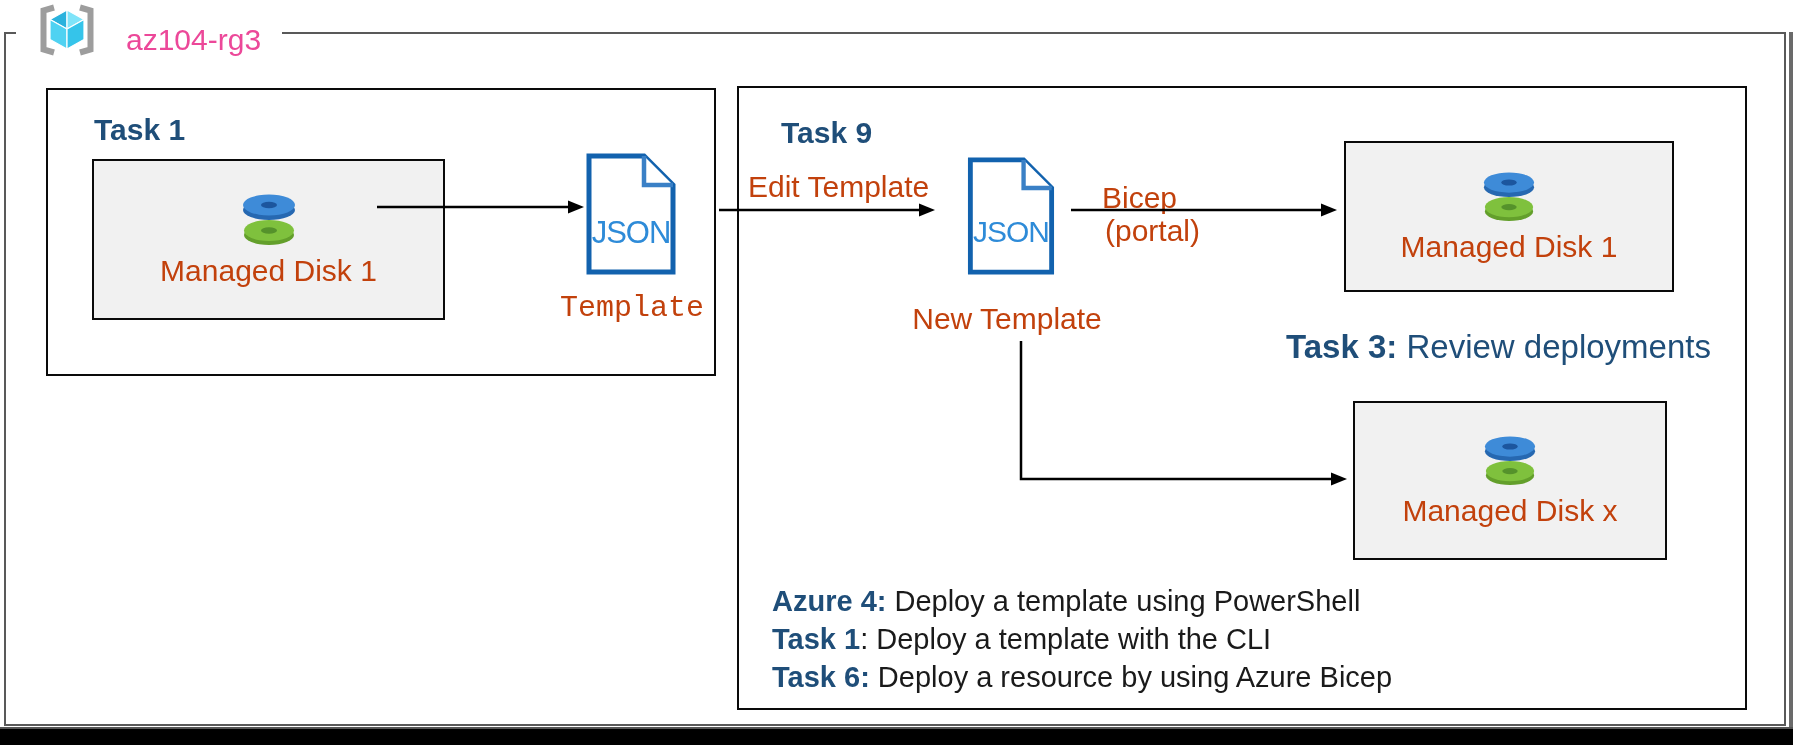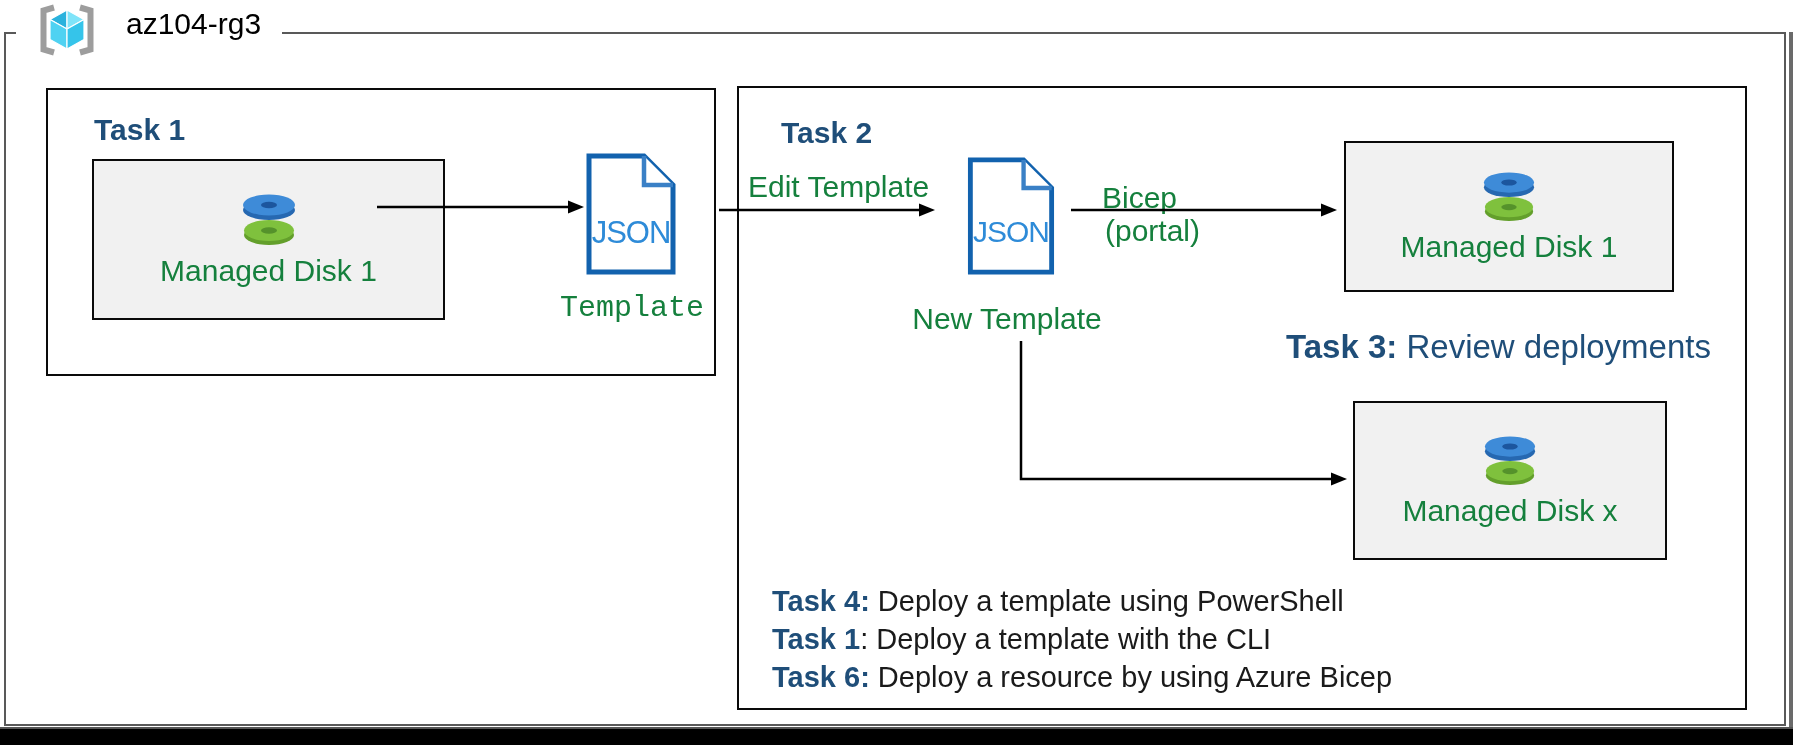--- a/index.html
+++ b/index.html
@@ -1,20 +1,20 @@
 <!DOCTYPE html>
 <html><head>
 <meta charset="utf-8">
 <style>
   html,body{margin:0;padding:0;background:#ffffff;}
   #canvas{position:relative;width:1793px;height:745px;background:#ffffff;
           font-family:"Liberation Sans",sans-serif;color:#1a1a1a;overflow:hidden;}
   .abs{position:absolute;}
   .title{font-size:30px;font-weight:bold;margin-top:20px;}
-  .lbl{font-size:30px;color:#15803d;white-space:nowrap;}
+  .lbl{font-size:30px;color:#c2410c;white-space:nowrap;}
   .small{font-size:33px;}
   .navy{color:#1F4E79;}
   .bold{font-weight:bold;}
   .graybox{background:#F1F1F1;border:2px solid #0a0a0a;box-sizing:border-box;
            display:flex;flex-direction:column;align-items:center;justify-content:center;gap:7px;}
   .outline{border:2px solid #0a0a0a;box-sizing:border-box;background:transparent;}
   .tasklist-line{white-space:nowrap;font-size:29px;line-height:38px;}
   svg{display:block;}
 </style>
 </head>
@@ -29,21 +29,21 @@
   <svg class="abs" style="left:36px;top:4px;" width="62" height="52" viewBox="0 0 62 52">
     <path d="M18,3.5 L7.5,6.5 L7.5,45.5 L18,48.5" fill="none" stroke="#9D9D9D" stroke-width="6"></path>
     <path d="M44,3.5 L54.5,6.5 L54.5,45.5 L44,48.5" fill="none" stroke="#9D9D9D" stroke-width="6"></path>
     <g>
       <polygon points="31,6 14,15.5 31,25" fill="#2AB2DD" stroke="#ffffff" stroke-width="1.2"></polygon>
       <polygon points="31,6 48,15.5 31,25" fill="#7FE4F9" stroke="#ffffff" stroke-width="1.2"></polygon>
       <polygon points="14,15.5 31,25 31,45 14,35.5" fill="#4FD2F2" stroke="#ffffff" stroke-width="1.2"></polygon>
       <polygon points="48,15.5 31,25 31,45 48,35.5" fill="#35C4EA" stroke="#ffffff" stroke-width="1.2"></polygon>
     </g>
   </svg>
-  <div class="abs lbl" style="left:126px;top:7px;color:#000000;">az104-rg3</div>
+  <div class="abs lbl" style="left:126px;top:23px;color:#ec4899;">az104-rg3</div>
 
   <div class="abs outline" style="left:46px;top:88px;width:670px;height:288px;"></div>
   <div class="abs title navy" style="left:94px;top:93px;">Task 1</div>
 
   <div class="abs graybox" style="left:92px;top:159px;width:353px;height:161px;">
     <svg width="56" height="56" viewBox="0 0 56 56">
       <ellipse cx="28" cy="44" rx="25" ry="10" fill="#639F2B"></ellipse>
       <ellipse cx="28" cy="39.5" rx="25" ry="10.5" fill="#7FC13D"></ellipse>
       <ellipse cx="28" cy="39.5" rx="8" ry="3.2" fill="#55922B"></ellipse>
       <ellipse cx="28" cy="19" rx="26" ry="10" fill="#2668B1"></ellipse>
@@ -54,21 +54,21 @@
   </div>
 
   <svg class="abs" style="left:586px;top:153px;" width="90" height="122" viewBox="0 0 90 122">
     <path d="M3,3 L58,3 L87,32 L87,119 L3,119 Z" fill="#ffffff" stroke="#1262AE" stroke-width="5"></path>
     <path d="M58,3 L58,32 L87,32" fill="#ffffff" stroke="#3A80C6" stroke-width="4.5"></path>
     <text x="45" y="90" text-anchor="middle" font-size="31" fill="#2E8BD8" font-family="Liberation Sans, sans-serif" letter-spacing="-1">JSON</text>
   </svg>
   <div class="abs lbl" style="left:560px;top:291px;width:140px;text-align:center;font-family:Liberation Mono, monospace;">Template</div>
 
   <div class="abs outline" style="left:737px;top:86px;width:1010px;height:624px;"></div>
-  <div class="abs title navy" style="left:781px;top:96px;">Task 2</div>
+  <div class="abs title navy" style="left:781px;top:96px;">Task 9</div>
 
   <div class="abs lbl" style="left:748px;top:170px;">Edit Template</div>
 
   <svg class="abs" style="left:967px;top:157px;" width="88" height="118" viewBox="0 0 90 122">
     <path d="M3,3 L58,3 L87,32 L87,119 L3,119 Z" fill="#ffffff" stroke="#1262AE" stroke-width="5"></path>
     <path d="M58,3 L58,32 L87,32" fill="#ffffff" stroke="#3A80C6" stroke-width="4.5"></path>
     <text x="45" y="88" text-anchor="middle" font-size="31" fill="#2E8BD8" font-family="Liberation Sans, sans-serif" letter-spacing="-1">JSON</text>
   </svg>
   <div class="abs lbl" style="left:902px;top:302px;width:210px;text-align:center;">New Template</div>
 
@@ -98,21 +98,21 @@
       <ellipse cx="28" cy="39.5" rx="8" ry="3.2" fill="#55922B"></ellipse>
       <ellipse cx="28" cy="19" rx="26" ry="10" fill="#2668B1"></ellipse>
       <ellipse cx="28" cy="14" rx="26" ry="10.5" fill="#3E8BD8"></ellipse>
       <ellipse cx="28" cy="14" rx="8" ry="3.2" fill="#1C569E"></ellipse>
     </svg>
     <div class="lbl">Managed Disk x</div>
   </div>
 
   <div class="abs" style="left:772px;top:582px;">
     <div class="tasklist-line">
-      <span class="navy bold">Task 4:</span><span> Deploy a template using PowerShell</span>
+      <span class="navy bold">Azure 4:</span><span> Deploy a template using PowerShell</span>
     </div>
     <div class="tasklist-line">
       <span class="navy bold">Task 1</span><span>: Deploy a template with the CLI</span>
     </div>
     <div class="tasklist-line">
       <span class="navy bold">Task 6:</span><span> Deploy a resource by using Azure Bicep</span>
     </div>
   </div>
 
   <svg class="abs" style="left:0;top:0;pointer-events:none;" width="1793" height="745" viewBox="0 0 1793 745">

